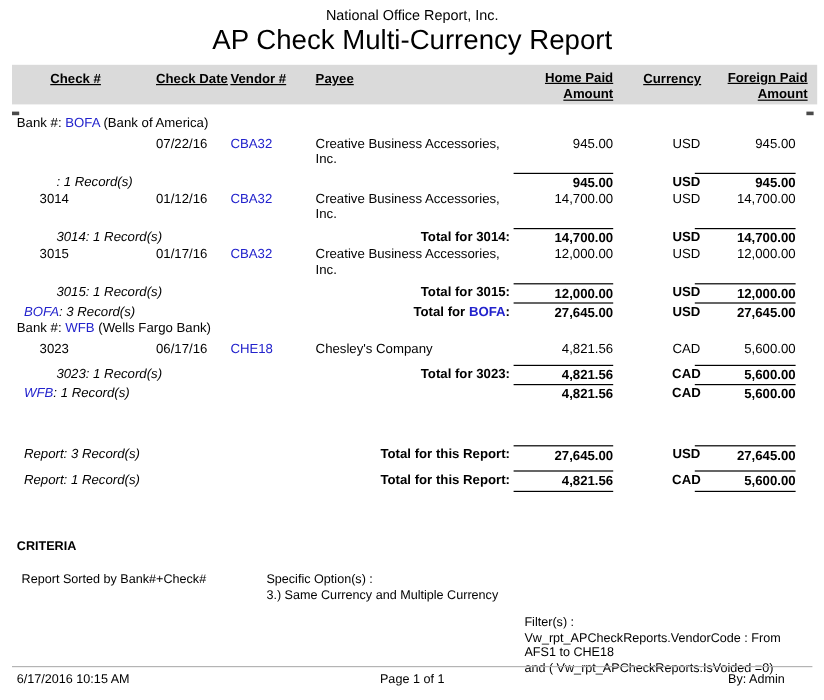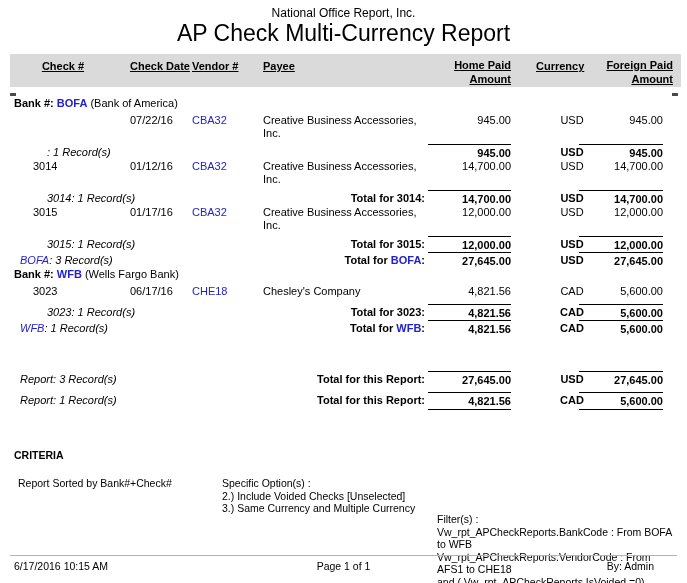--- a/index.html
+++ b/index.html
@@ -32,21 +32,21 @@
   #tbody { position:absolute; left:0; top:97px; width:687px; font-size:11px; line-height:13px; }
   .row { position:relative; }
   .r-bank    { height:17px; }
   .r-detail1 { height:19px; }
   .r-detail2 { height:30px; }
   .r-total   { height:16px; }
   .r-report  { height:21px;padding-left:36px; }
   .r-spacer  { height:35px; }
   .cell { position:absolute; top:0; white-space:nowrap; }
   .link { color:var(--link,#2222cc); }
-  .b { font-weight:bold; }
+  .b { font-weight:normal; }
   .c-bank   { left:14px; }
   .c-check  { left:33px; }
   .c-date   { left:130px; }
   .c-vendor { left:192px; }
   .c-payee  { left:263px; width:165px; white-space:normal; line-height:13px; }
   .c-home   { left:411px; width:100px; text-align:right; }
   .c-cur    { left:550px; width:44px; text-align:center; }
   .c-foreign{ left:563px; width:100px; text-align:right; }
   .c-rec    { font-style:italic;text-align:center; }
   .lvl-check{ left:47px; }
@@ -171,21 +171,20 @@
       </div>
       <div class="row r-total">
         <span class="cell c-rec lvl-check">3023: 1 Record(s)</span>
         <span class="cell c-tlabel">Total for 3023:</span>
         <span class="cell c-home">4,821.56</span>
         <span class="cell c-cur">CAD</span>
         <span class="cell c-foreign">5,600.00</span>
       </div>
       <div class="row r-total">
         <span class="cell c-rec lvl-bank"><span class="link">WFB</span>: 1 Record(s)</span>
-        <span class="cell c-tlabel">Total for <span class="link">WFB</span>:</span>
         <span class="cell c-home">4,821.56</span>
         <span class="cell c-cur">CAD</span>
         <span class="cell c-foreign">5,600.00</span>
       </div>
       <div class="row r-spacer"></div>
       <div class="row r-report">
         <span class="cell c-rec lvl-bank">Report: 3 Record(s)</span>
         <span class="cell c-tlabel">Total for this Report:</span>
         <span class="cell c-home">27,645.00</span>
         <span class="cell c-cur">USD</span>
@@ -198,28 +197,26 @@
         <span class="cell c-cur">CAD</span>
         <span class="cell c-foreign">5,600.00</span>
       </div>
     </div>
 
   <div id="criteria-heading">CRITERIA</div>
   <div id="crit-sorted">Report Sorted by Bank#+Check#</div>
   <div id="crit-options">
     <div>Specific Option(s) :</div>
     <div id="options-list">
-        <div>2.) Include Voided Checks [Unselected]</div>
         <div>3.) Same Currency and Multiple Currency</div>
       </div>
   </div>
   <div id="crit-filters">
     <div>Filter(s) :</div>
     <div id="filters-list">
-        <div>Vw_rpt_APCheckReports.BankCode :  From BOFA to WFB</div>
         <div>Vw_rpt_APCheckReports.VendorCode :  From AFS1 to CHE18</div>
         <div> and ( Vw_rpt_APCheckReports.IsVoided =0)</div>
       </div>
   </div>
 
   <div id="footer-line"></div>
   <div id="footer-date">6/17/2016 10:15 AM</div>
   <div id="footer-page">Page 1 of 1</div>
   <div id="footer-by">By: Admin</div>
 </div>

